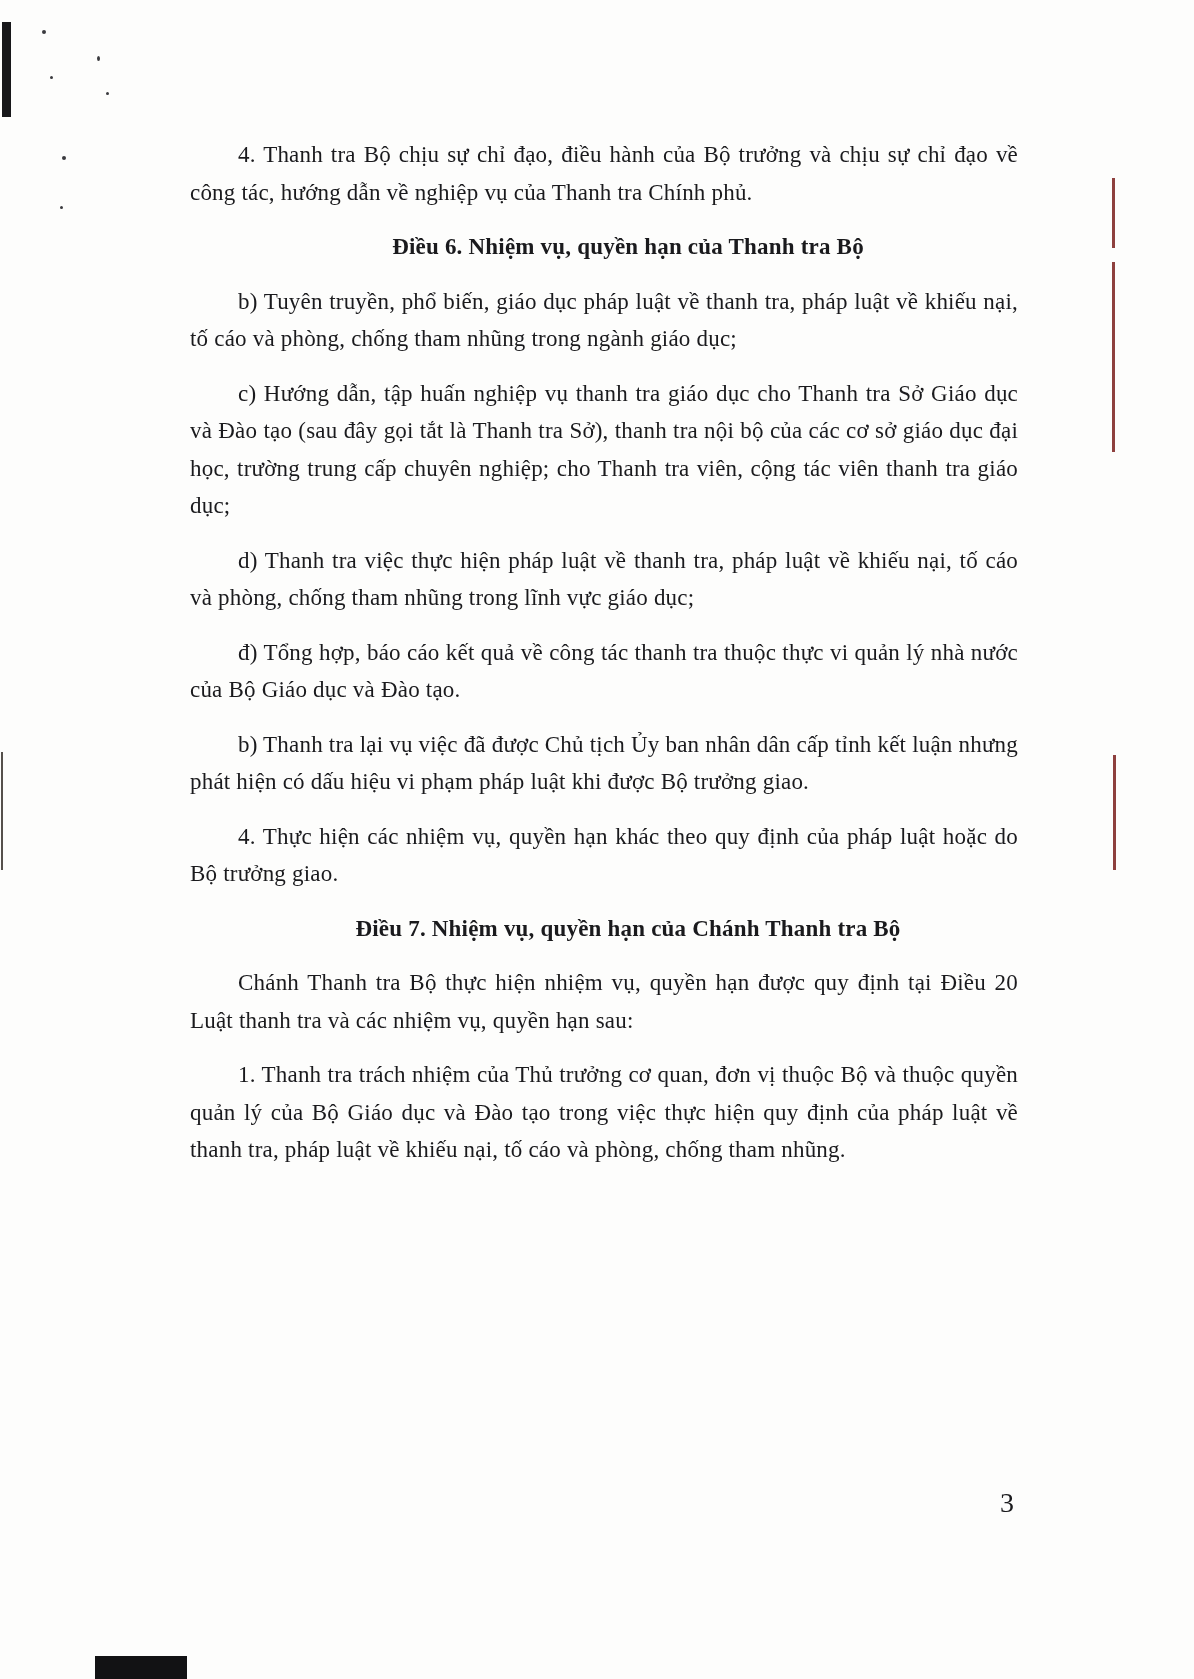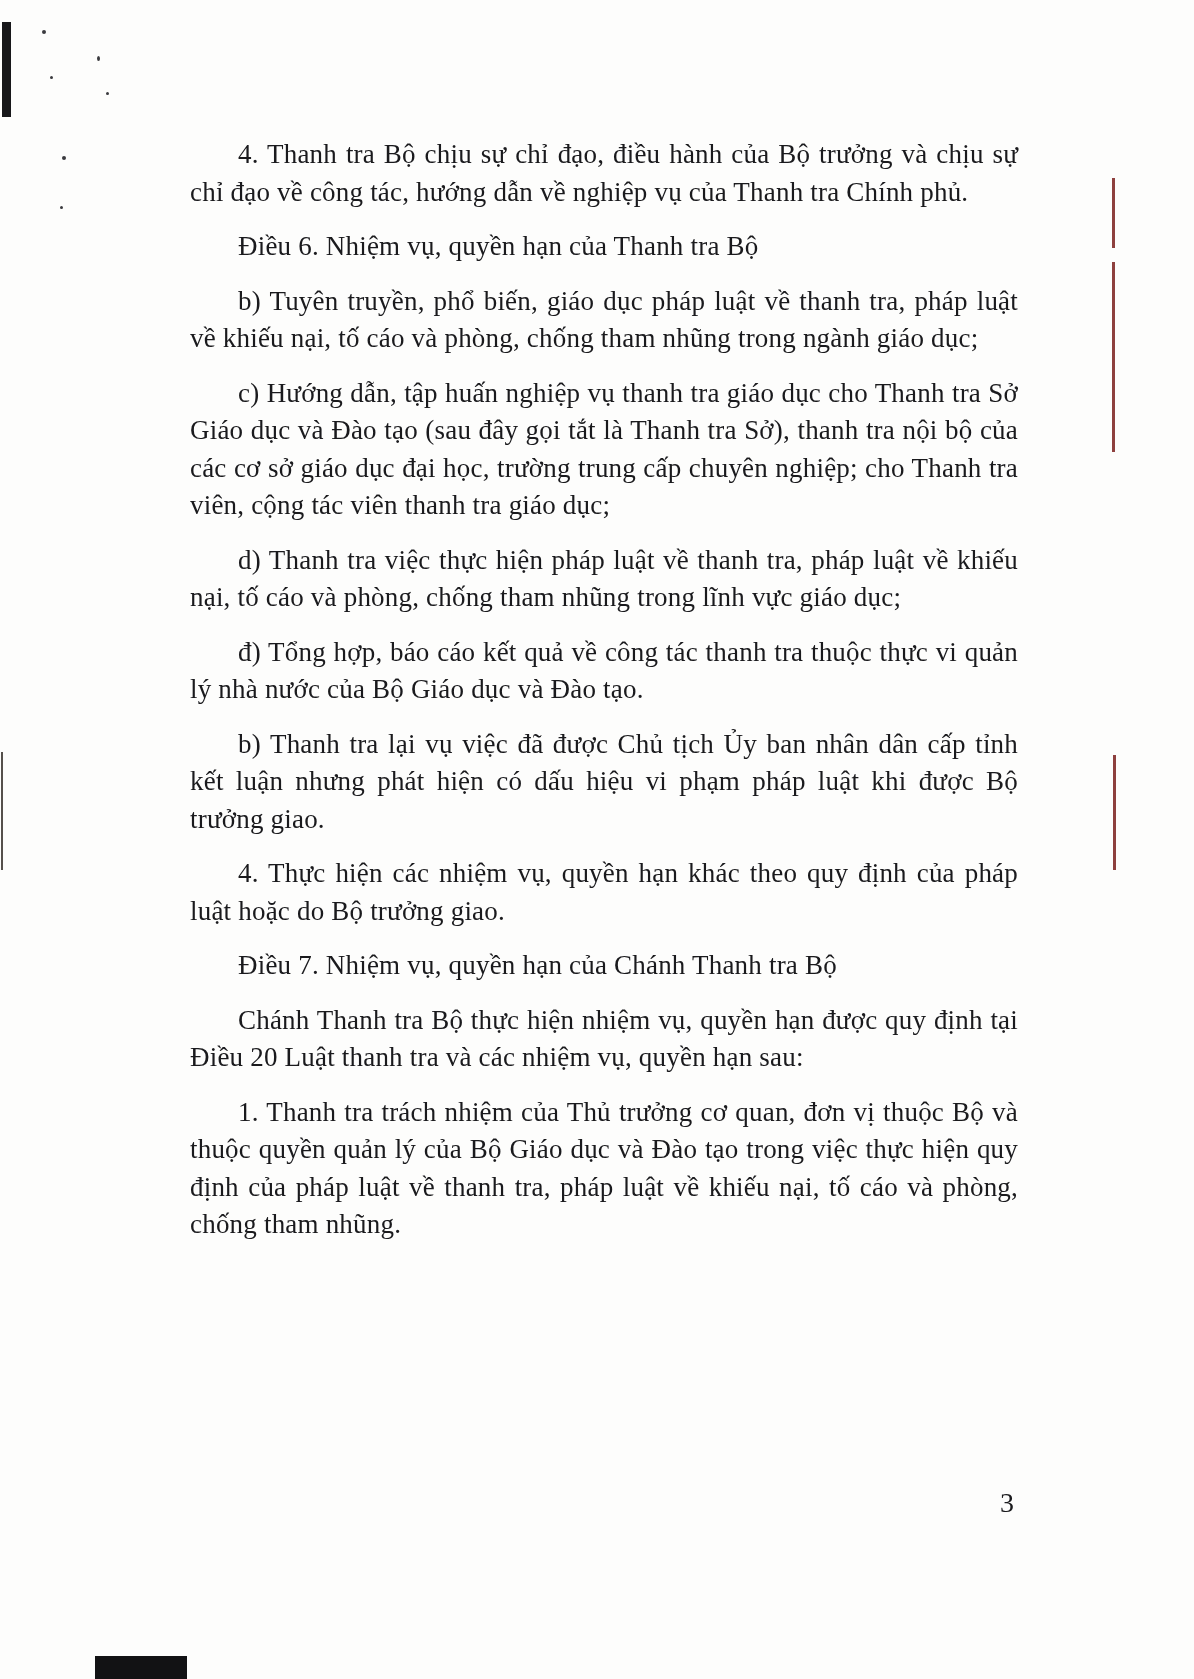--- a/index.html
+++ b/index.html
@@ -17,29 +17,29 @@
     color: #1a1a1d;
   }
   .content {
     position: absolute;
     left: 190px;
     top: 136px;
     width: 828px;
   }
   .content p {
     margin: 0 0 17px 0;
-    font-size: 27px;
+    font-size: 23px;
     line-height: 37.5px;
     text-indent: 48px;
     text-align: justify;
     letter-spacing: 0.2px;
   }
   .content p.heading {
-    font-weight: normal;
-    text-align: left;
+    font-weight: bold;
+    text-align: center;
   }
   .page-number {
     position: absolute;
     right: 180px;
     top: 1487px;
     font-size: 28px;
     color: #1a1a1d;
   }
   
   .artifact {

